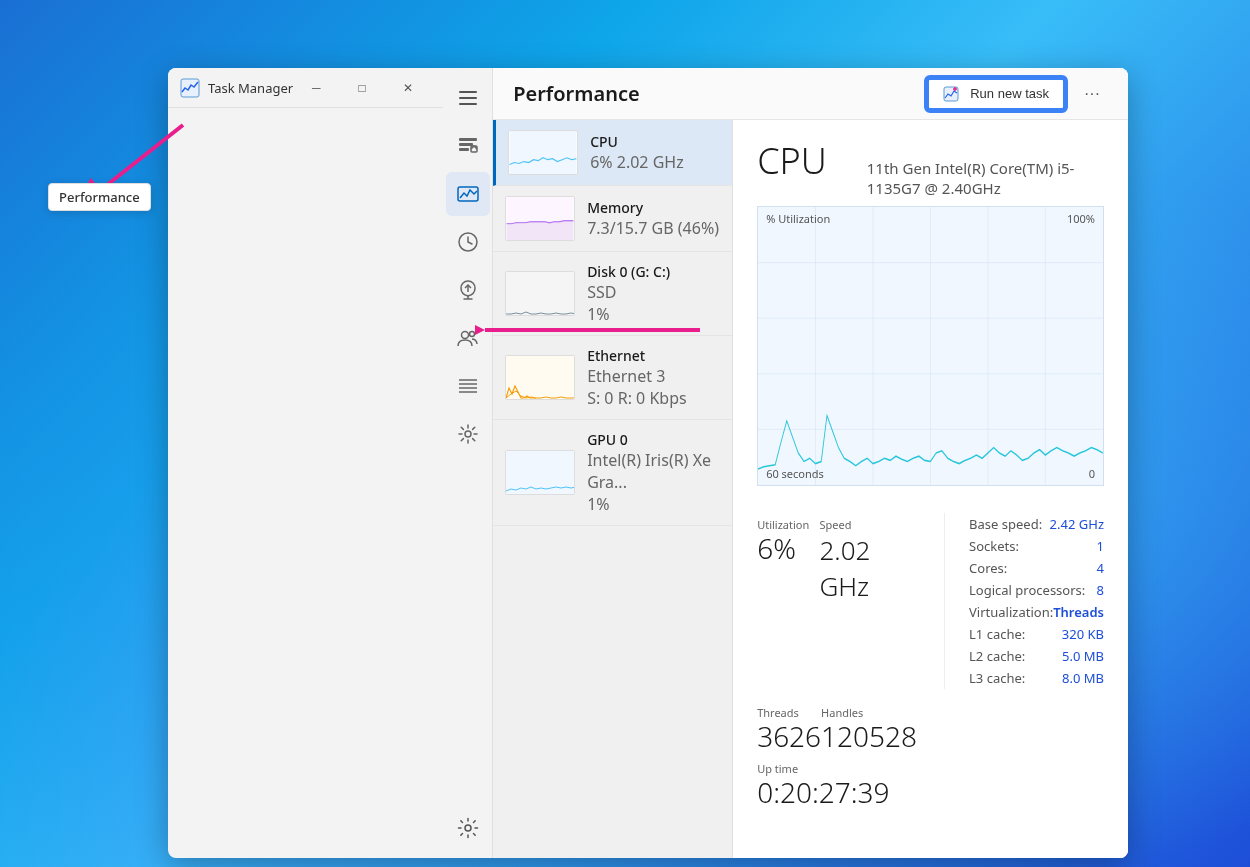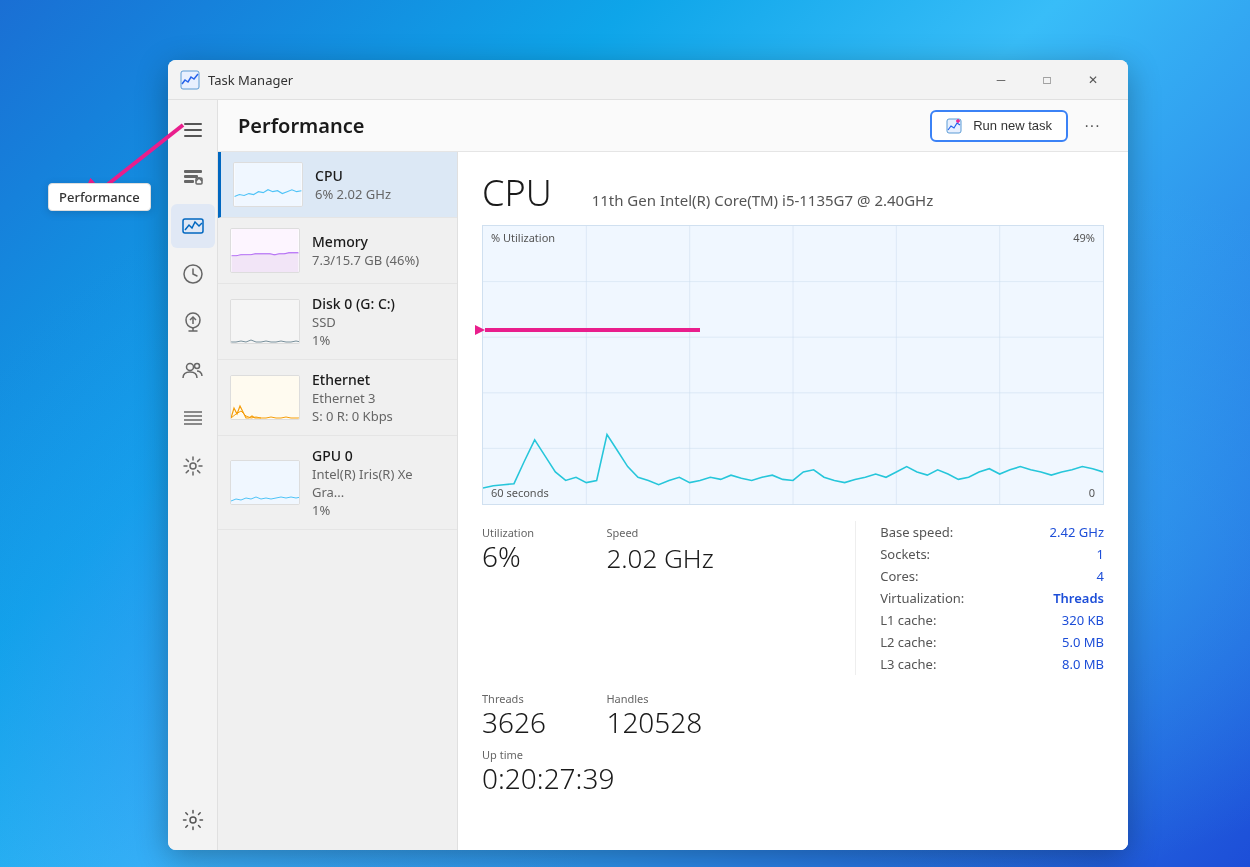--- a/index.html
+++ b/index.html
@@ -41,29 +41,29 @@
       font-size: 13px;
       font-weight: 500;
       color: #333;
       z-index: 20;
       box-shadow: 0 2px 8px rgba(0,0,0,0.15);
     }
 
     
     .window {
       position: absolute;
-      top: 60px;
+      top: 68px;
       left: 168px;
       width: 960px;
       height: 790px;
       background: #f3f3f3;
       border-radius: 8px;
       box-shadow: 0 8px 32px rgba(0,0,0,0.3);
       display: flex;
-      flex-direction: column;
+      flex-direction: row;
       overflow: hidden;
     }
 
     
     .title-bar {
       height: 40px;
       background: #f3f3f3;
       display: flex;
       align-items: center;
       padding: 0 12px;
@@ -168,21 +168,21 @@
     .header-actions {
       display: flex;
       align-items: center;
       gap: 8px;
     }
     .run-new-task-btn {
       display: flex;
       align-items: center;
       gap: 11px;
       padding: 6px 14px;
-      border: 2px solid #3b82f6;
+      border: 5px solid #3b82f6;
       border-radius: 6px;
       background: white;
       cursor: pointer;
       font-size: 13px;
       color: #333;
     }
     .more-btn {
       width: 32px;
       height: 32px;
       border: none;
@@ -225,21 +225,21 @@
       height: 45px;
       flex-shrink: 0;
       background: white;
       border: 1px solid #ddd;
       border-radius: 2px;
       overflow: hidden;
       position: relative;
     }
     .device-info { flex: 1; }
     .device-name { font-size: 14px; font-weight: 500; color: #1a1a1a; }
-    .device-sub { font-size: 13px; color: #666; }
+    .device-sub { font-size: 16px; color: #666; }
 
     
     .mini-chart-cpu svg { width: 100%; height: 100%; }
     .mini-chart-mem svg { width: 100%; height: 100%; }
 
     
     .detail-panel {
       flex: 1;
       padding: 16px 24px;
       overflow-y: auto;
@@ -262,21 +262,21 @@
       font-size: 15px;
       color: #555;
     }
 
     
     .chart-container {
       border: 1px solid #d0e0f0;
       background: #f0f7ff;
       height: 280px;
       position: relative;
-      margin-bottom: 16px;
+      margin-bottom: 27px;
     }
     .chart-label-top {
       position: absolute;
       top: 4px;
       left: 8px;
       font-size: 11px;
       color: #555;
     }
     .chart-label-top-right {
       position: absolute;
@@ -544,21 +544,21 @@
 
         <div class="detail-panel">
 
           <div class="detail-header">
             <span class="detail-device-name">CPU</span>
             <span class="detail-device-model">11th Gen Intel(R) Core(TM) i5-1135G7 @ 2.40GHz</span>
           </div>
 
           <div class="chart-container">
             <span class="chart-label-top">% Utilization</span>
-            <span class="chart-label-top-right">49%</span>
+            <span class="chart-label-top-right">100%</span>
             <svg class="chart-svg" viewBox="0 0 600 260" preserveAspectRatio="none">
               <rect width="600" height="260" fill="#f0f7ff"></rect>
 
               <line x1="0" y1="52" x2="600" y2="52" stroke="#cde" stroke-width="0.5"></line>
               <line x1="0" y1="104" x2="600" y2="104" stroke="#cde" stroke-width="0.5"></line>
               <line x1="0" y1="156" x2="600" y2="156" stroke="#cde" stroke-width="0.5"></line>
               <line x1="0" y1="208" x2="600" y2="208" stroke="#cde" stroke-width="0.5"></line>
               <line x1="100" y1="0" x2="100" y2="260" stroke="#cde" stroke-width="0.5"></line>
               <line x1="200" y1="0" x2="200" y2="260" stroke="#cde" stroke-width="0.5"></line>
               <line x1="300" y1="0" x2="300" y2="260" stroke="#cde" stroke-width="0.5"></line>
@@ -592,20 +592,24 @@
               </div>
               <div class="spec-row">
                 <span class="spec-key">Sockets:</span>
                 <span class="spec-val">1</span>
               </div>
               <div class="spec-row">
                 <span class="spec-key">Cores:</span>
                 <span class="spec-val">4</span>
               </div>
               <div class="spec-row">
+                <span class="spec-key">Logical processors:</span>
+                <span class="spec-val">8</span>
+              </div>
+              <div class="spec-row">
                 <span class="spec-key">Virtualization:</span>
                 <span class="spec-val bold">Threads</span>
               </div>
               <div class="spec-row">
                 <span class="spec-key">L1 cache:</span>
                 <span class="spec-val">320 KB</span>
               </div>
               <div class="spec-row">
                 <span class="spec-key">L2 cache:</span>
                 <span class="spec-val">5.0 MB</span>

